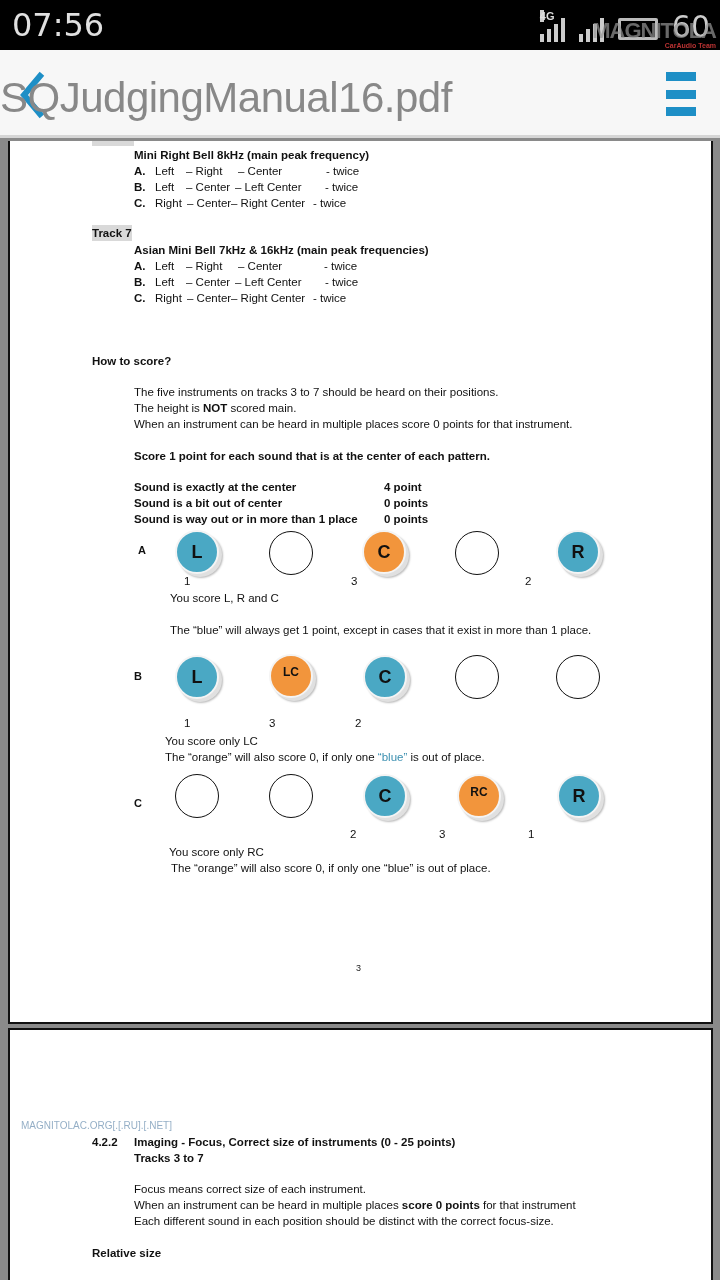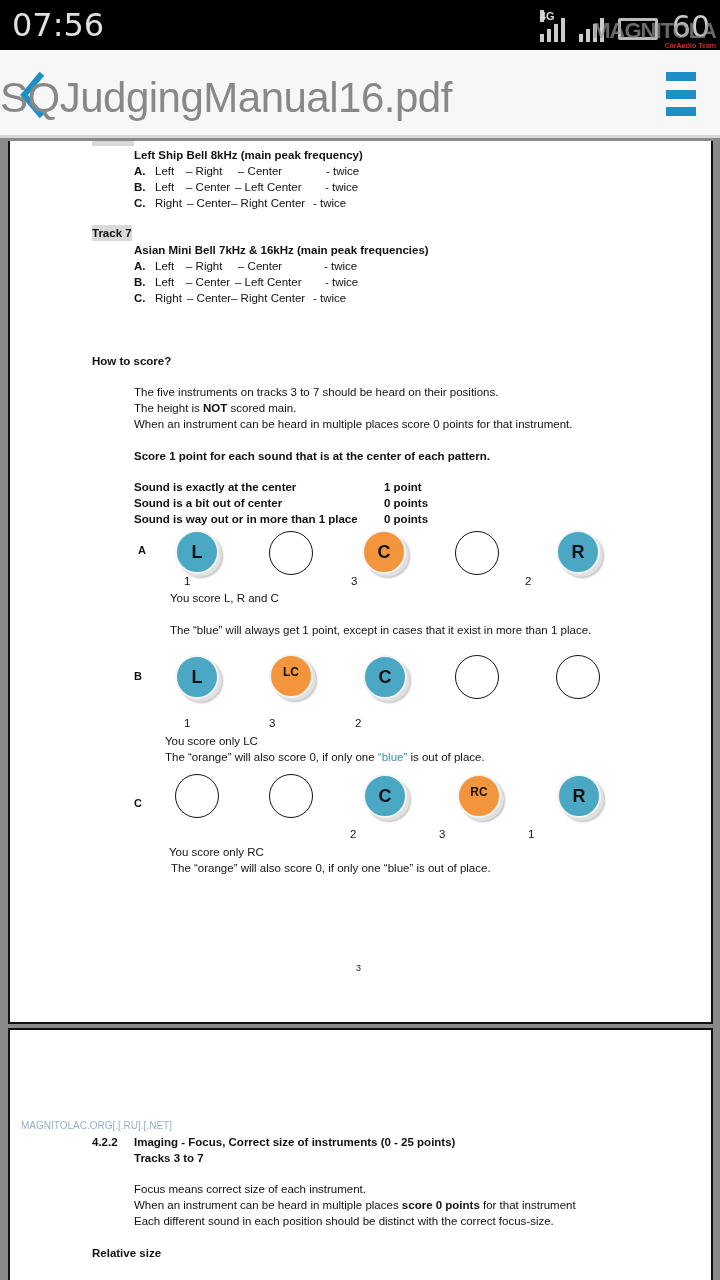--- a/index.html
+++ b/index.html
@@ -80,21 +80,21 @@
     <span></span>
       <span></span>
       <span></span>
   </div>
 </div>
 
 <div class="viewer">
   <div class="page page1">
     <div class="doc hl" style="left:82px;top:17px;width:42px;height:6px;"></div>
 
-    <div class="doc b" style="left:124px;top:24px;">Left Ship Bell 8kHz (main peak frequency)</div>
+    <div class="doc b" style="left:124px;top:24px;">Mini Right Bell 8kHz (main peak frequency)</div>
     <div class="doc" style="left:124px;top:40px;">
       <div class="list-row">
           <span class="l">A.</span>
           <span class="c1">Left</span>
           <span class="c2">– Right</span>
           <span style="width:88px">– Center</span>
           <span>- twice</span>
         </div>
       <div class="list-row">
           <span class="l">B.</span>
@@ -138,21 +138,21 @@
         </div>
     </div>
 
     <div class="doc b" style="left:82px;top:230px;">How to score?</div>
     <div class="doc" style="left:124px;top:261px;">The five instruments on tracks 3 to 7 should be heard on their positions.</div>
     <div class="doc" style="left:124px;top:277px;"><span>The height is </span><span class="b">NOT</span><span> scored main.</span></div>
     <div class="doc" style="left:124px;top:293px;">When an instrument can be heard in multiple places score 0 points for that instrument.</div>
     <div class="doc b" style="left:124px;top:325px;">Score 1 point for each sound that is at the center of each pattern.</div>
 
     <div class="doc b" style="left:124px;top:356px;">
-      <div><span style="display:inline-block;width:250px">Sound is exactly at the center</span><span>1 point</span></div>
+      <div><span style="display:inline-block;width:250px">Sound is exactly at the center</span><span>4 point</span></div>
       <div><span style="display:inline-block;width:250px">Sound is a bit out of center</span><span>0 points</span></div>
       <div><span style="display:inline-block;width:250px">Sound is way out or in more than 1 place</span><span>0 points</span></div>
     </div>
 
     <div class="rowlabel" style="left:128px;top:421px;">A</div>
     <div class="circ blue" style="left:165px;top:407px;">L</div>
     <div class="circ empty" style="left:259px;top:408px;"></div>
     <div class="circ orange" style="left:352px;top:407px;">C</div>
     <div class="circ empty" style="left:445px;top:408px;"></div>
     <div class="circ blue" style="left:546px;top:407px;">R</div>

